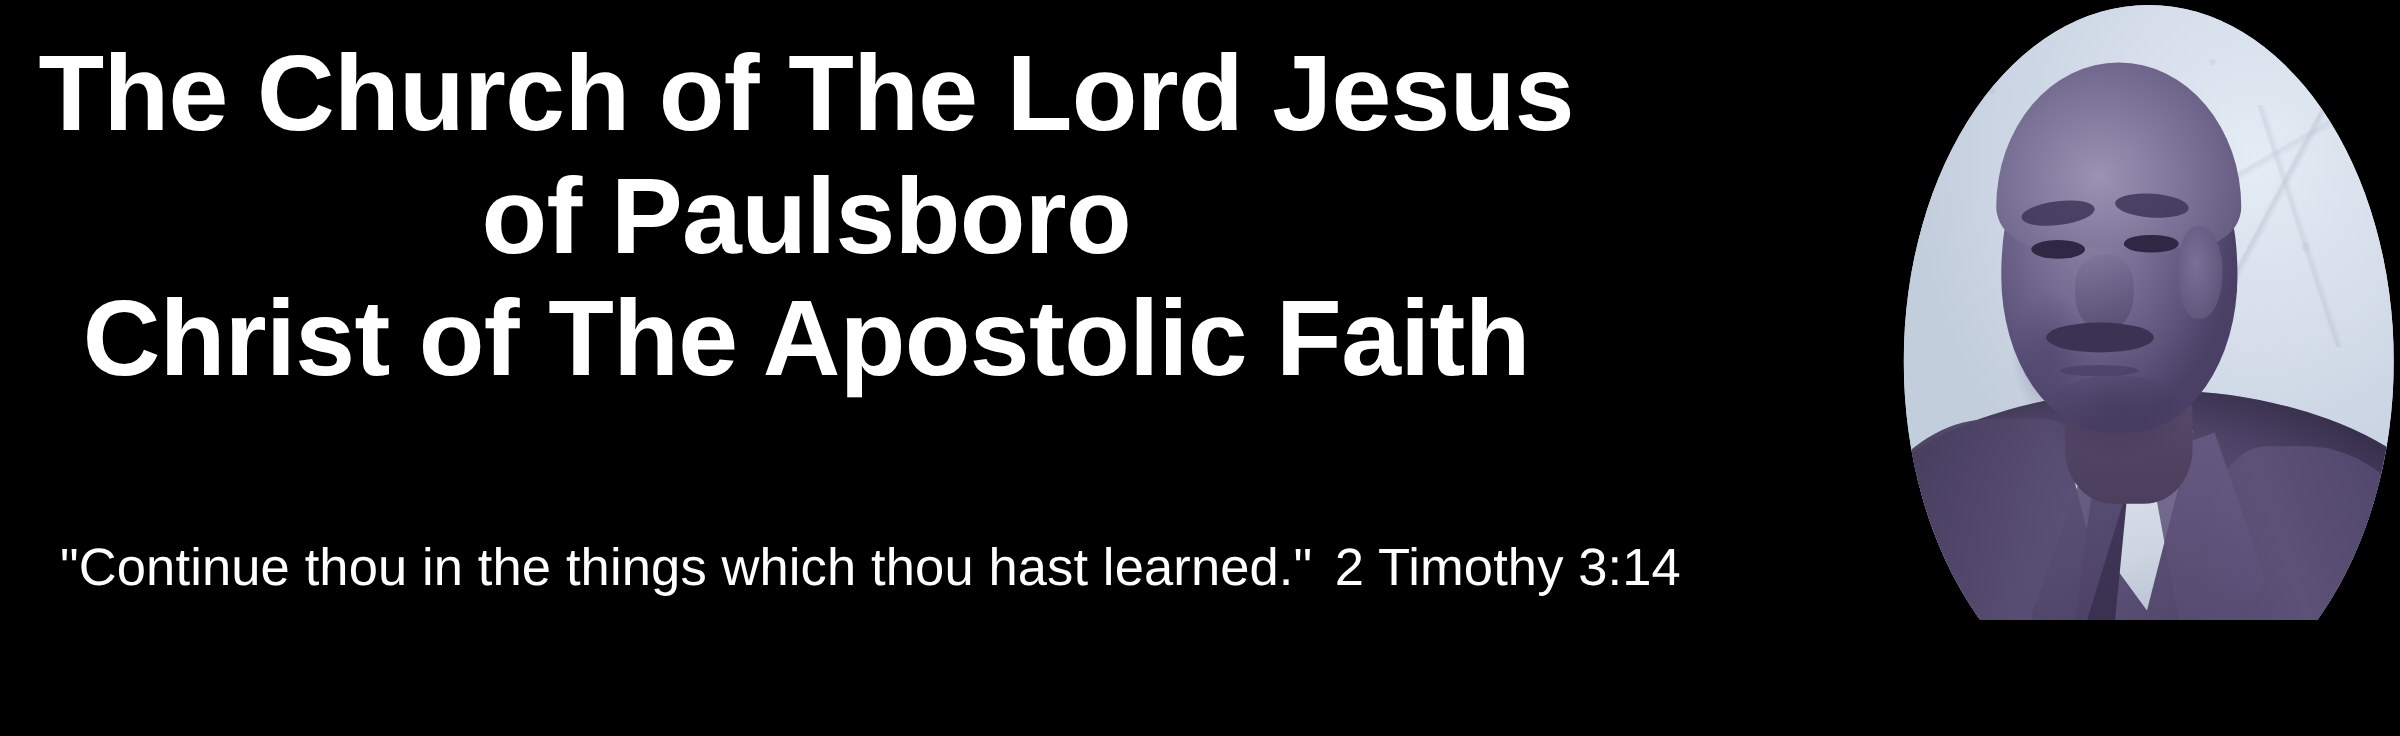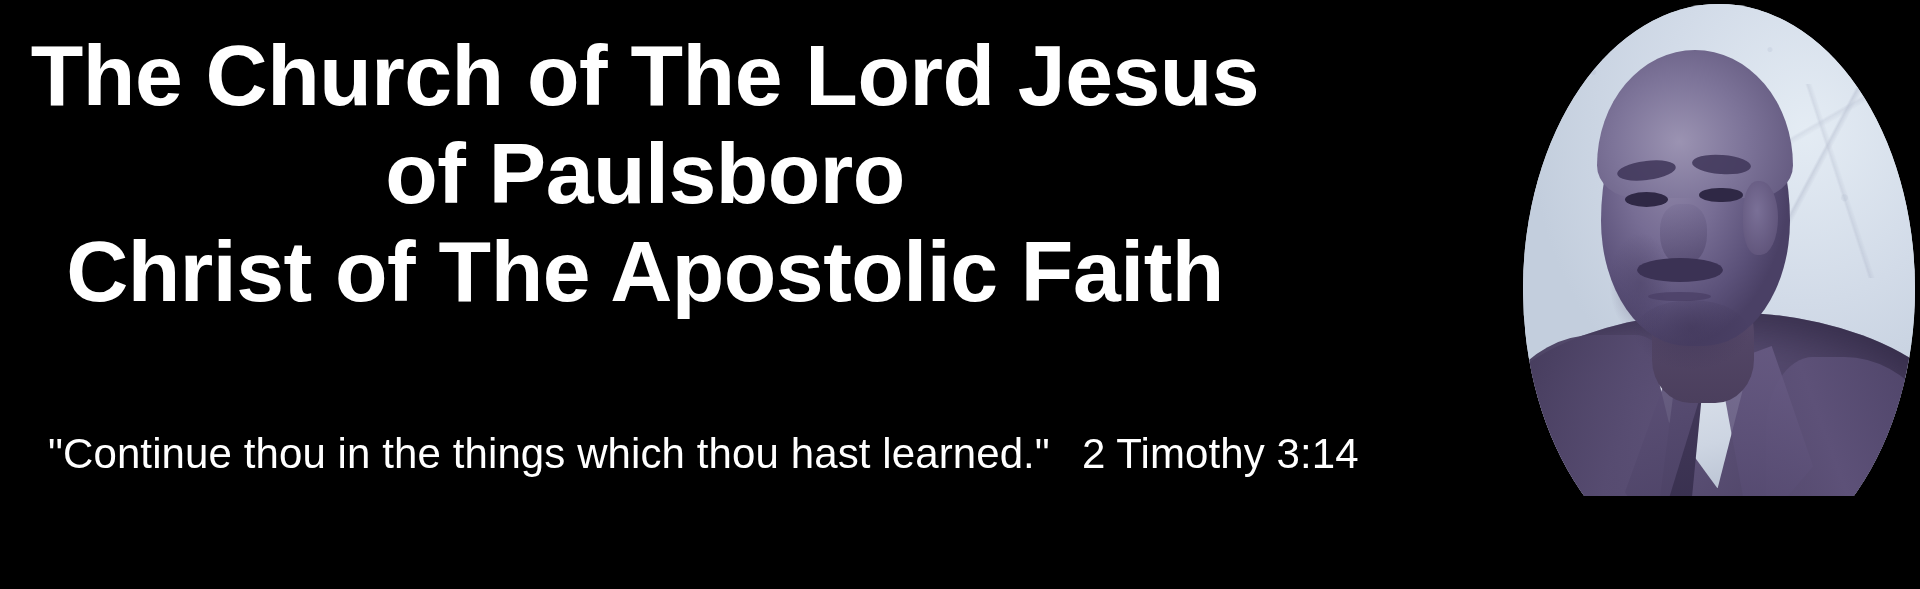--- a/index.html
+++ b/index.html
@@ -53,21 +53,21 @@
     width: 1200px;
     color: #ffffff;
     font-family: "Liberation Sans", sans-serif;
     font-weight: normal;
     font-size: 42px;
     line-height: 52px;
     letter-spacing: 0.1px;
     white-space: nowrap;
   }
   .scripture-quote .quote-ref {
-    margin-left: 32px;
+    margin-left: 18px;
   }
 
   
   .portrait-frame {
     position: absolute;
     left: 1523px;
     top: 4px;
     width: 392px;
     height: 570px;
     border-radius: 50%;

